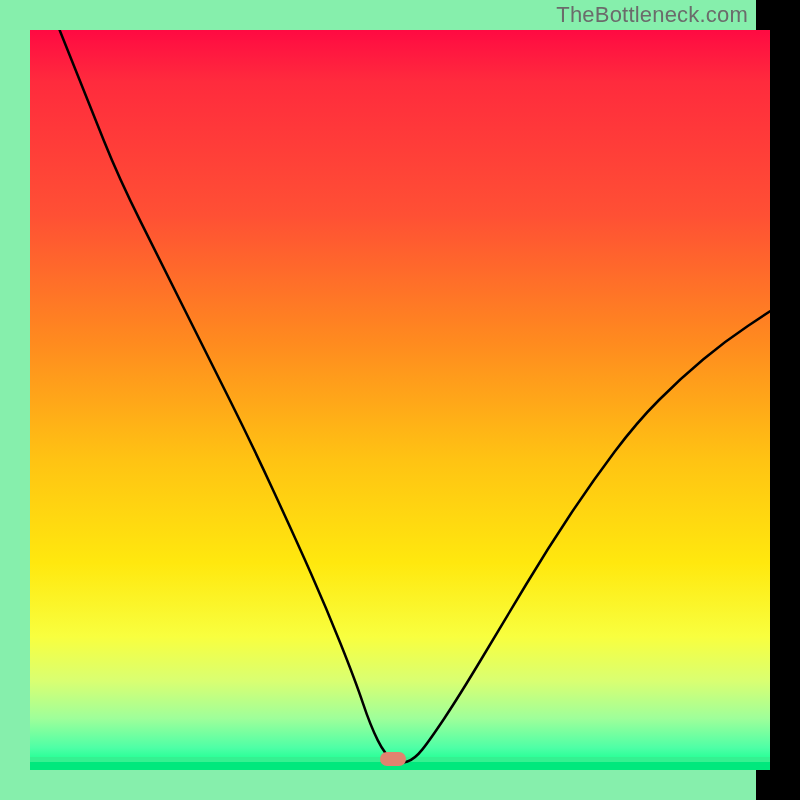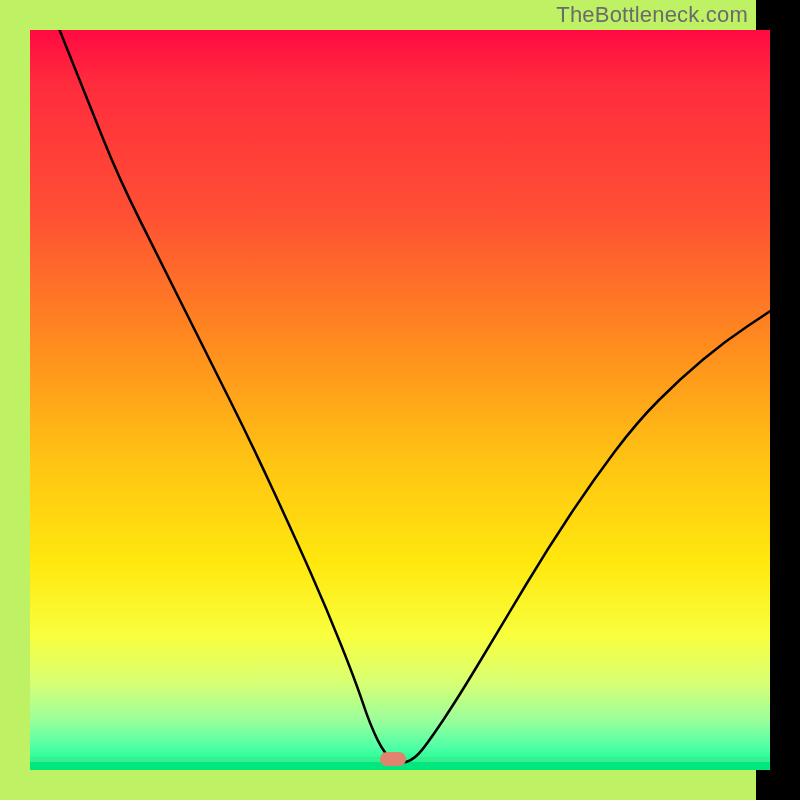--- a/index.html
+++ b/index.html
@@ -7,21 +7,21 @@
     padding: 0;
     width: 800px;
     height: 800px;
     background: #000;
     overflow: hidden;
   }
   .stage {
     position: relative;
     width: 756px;
     height: 800px;
-    background: #bef264;
+    background: #86efac;
   }
   .plot {
     position: absolute;
     left: 30px;
     top: 30px;
     width: 740px;
     height: 740px;
     
     background: linear-gradient(
       to bottom,

